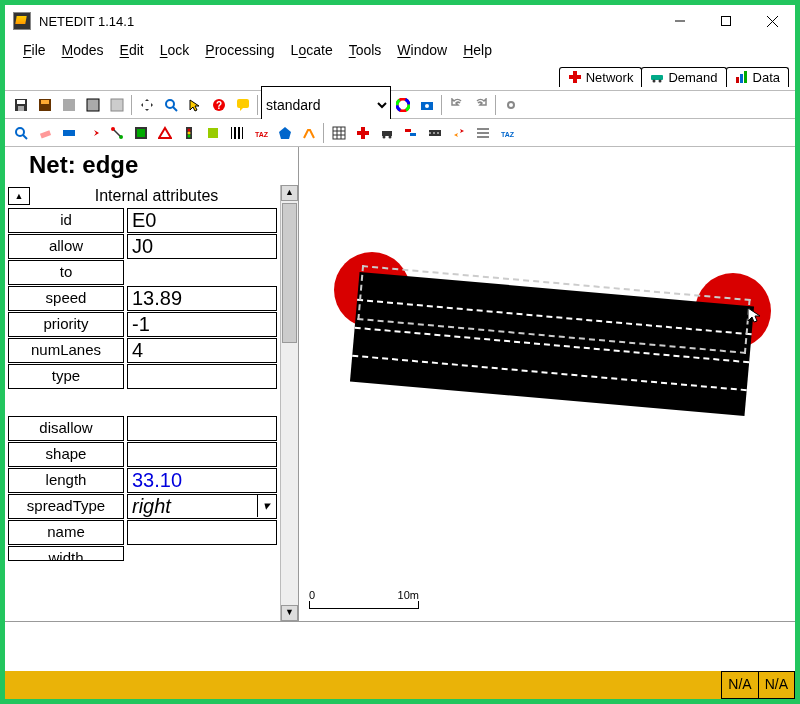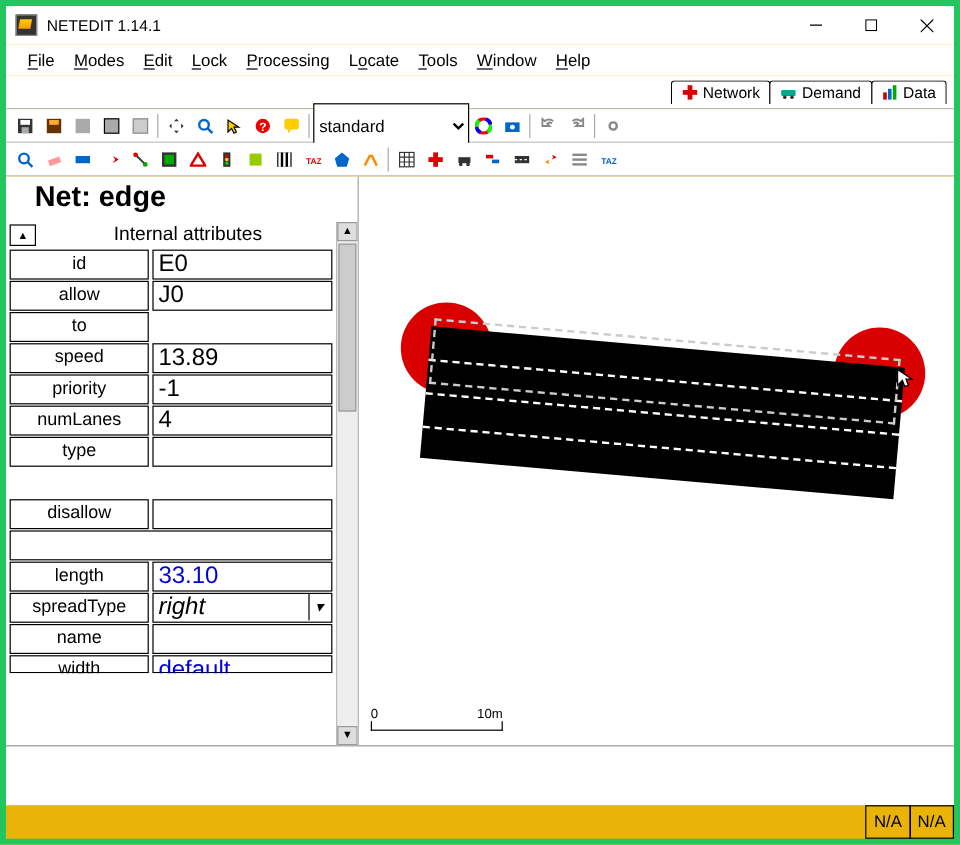--- a/index.html
+++ b/index.html
@@ -379,37 +379,37 @@
               <div class="attr-label">type</div>
               <div class="attr-val"></div>
             </div>
           <div class="attr-row">
             </div>
           <div class="attr-row">
               <div class="attr-label button-like">disallow</div>
               <div class="attr-val"></div>
             </div>
           <div class="attr-row">
+              <div class="attr-label">shape</div>
               <div class="attr-val"></div>
             </div>
           <div class="attr-row">
               <div class="attr-label">length</div>
               <div class="attr-val link">33.10</div>
             </div>
           <div class="attr-row">
               <div class="attr-label">spreadType</div>
               <div class="attr-val dropdown">right</div>
             </div>
           <div class="attr-row">
               <div class="attr-label">name</div>
               <div class="attr-val"></div>
             </div>
           <div class="attr-row" style="height:16px; overflow:hidden;">
               <div class="attr-label">width</div>
-              <div class="attr-val link">default</div>
             </div>
         </div>
         <div class="vscroll">
           <div class="arrow">▲</div>
           <div class="thumb"></div>
           <div class="arrow arrowdn">▼</div>
         </div>
       </div>
     </div>
 

